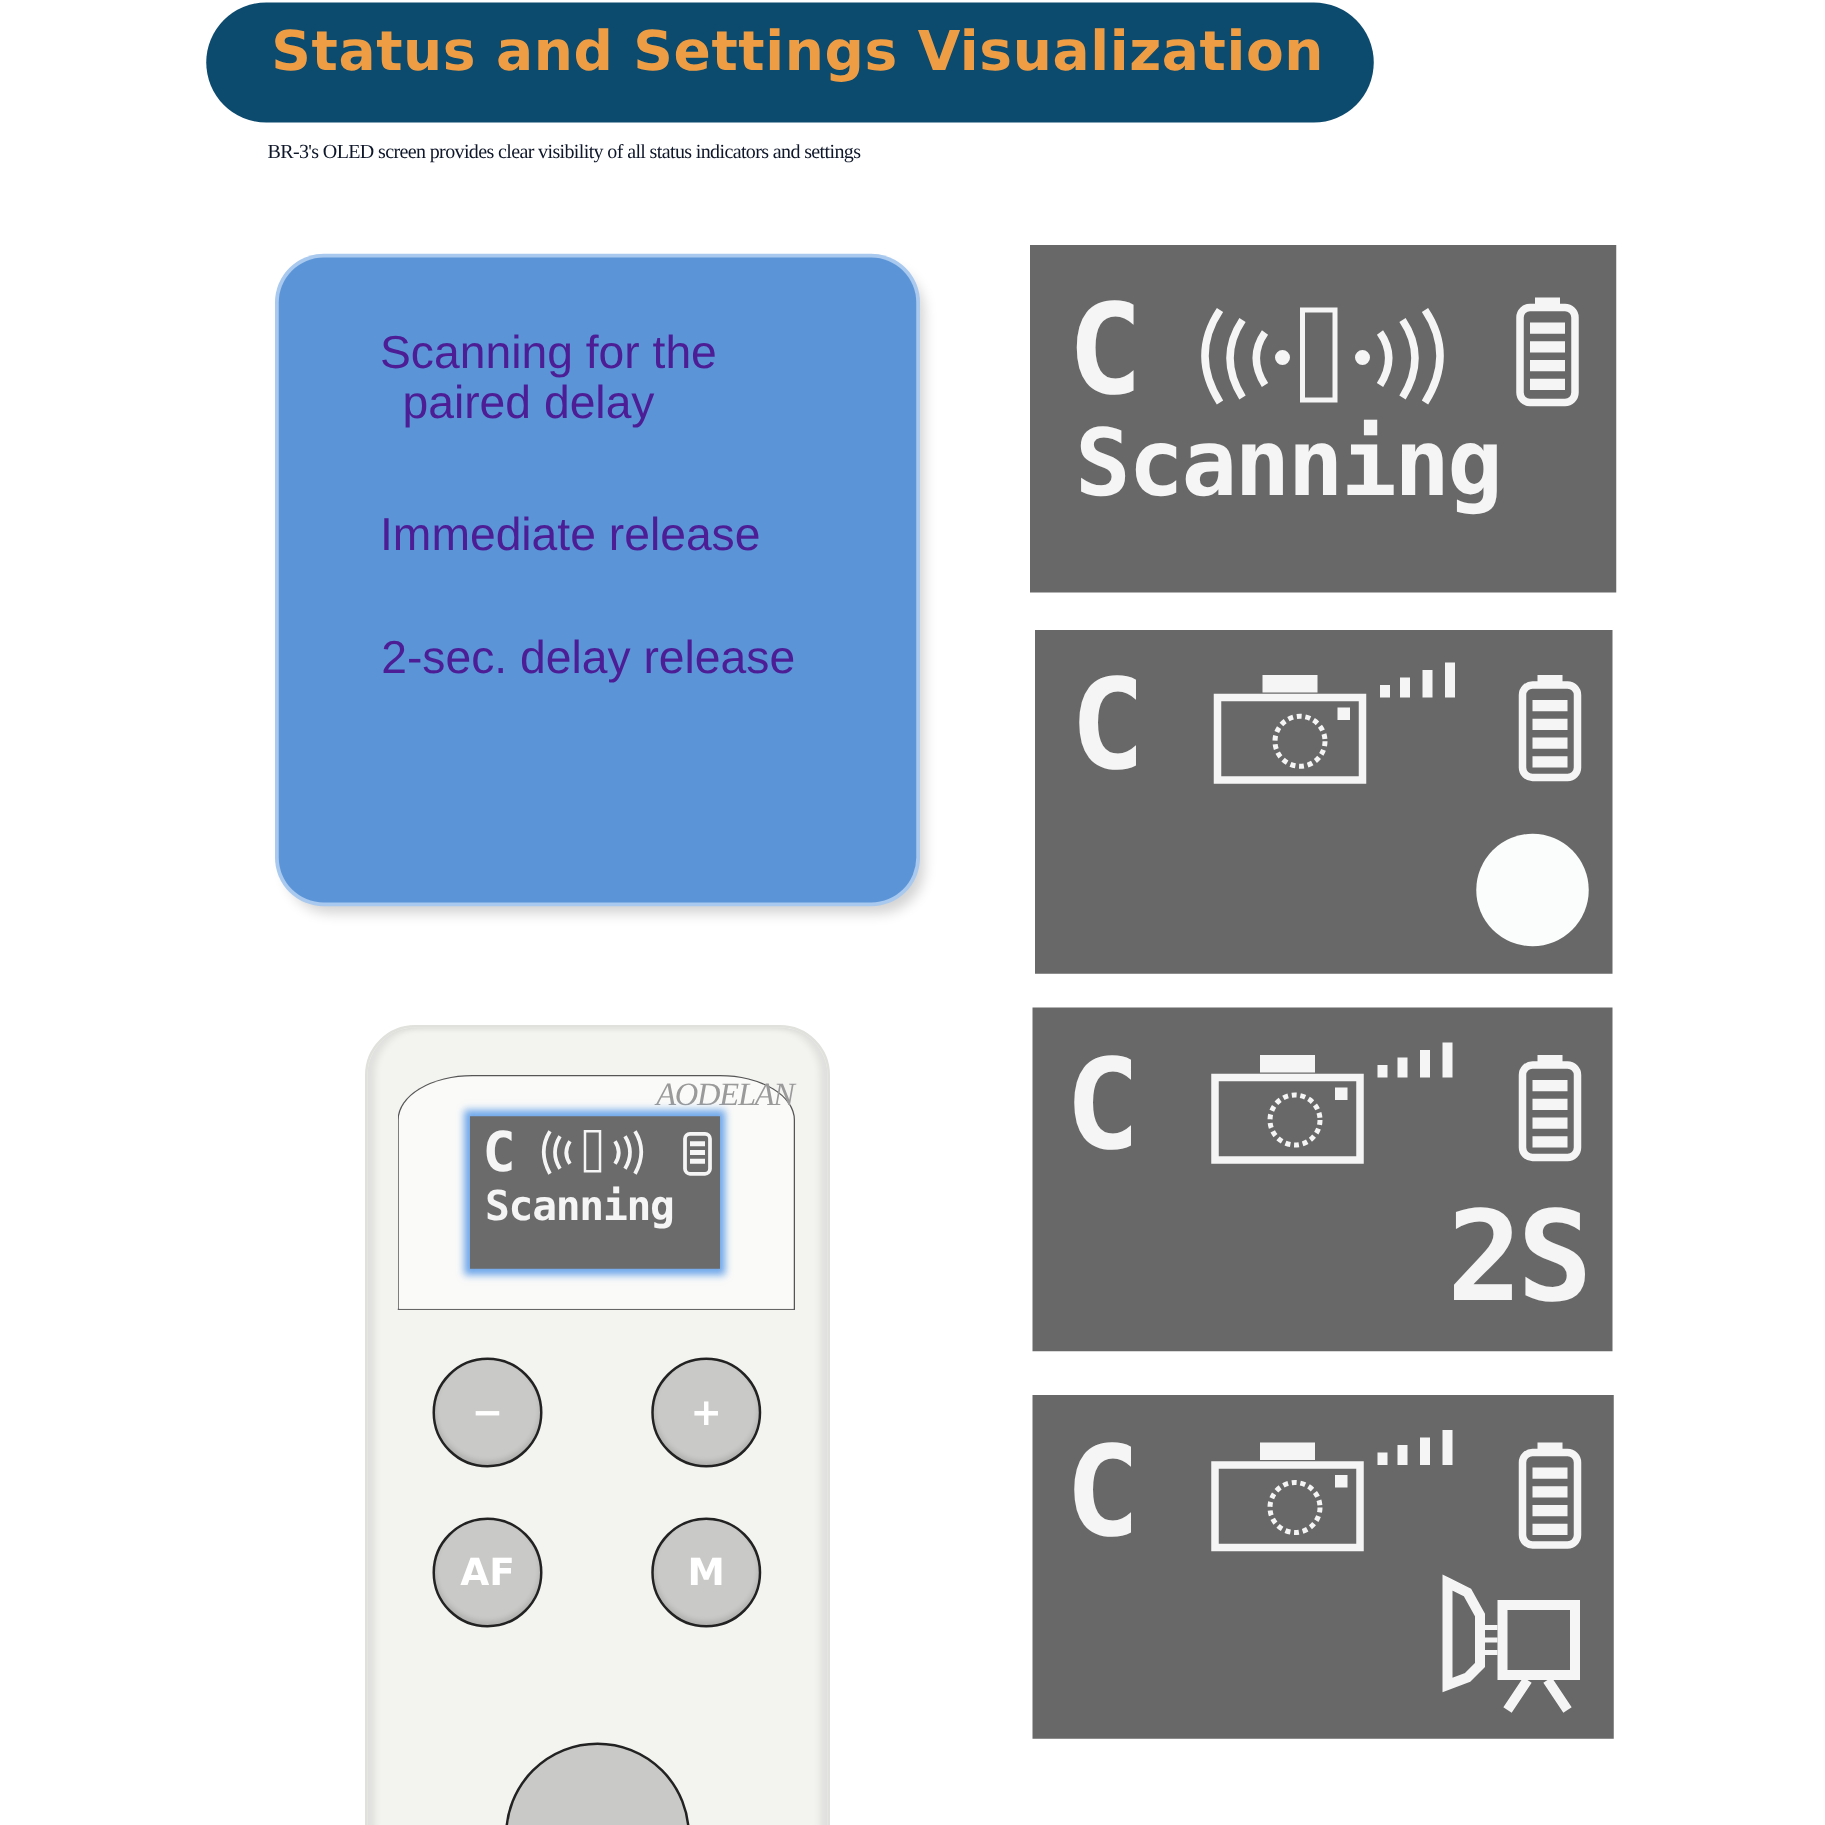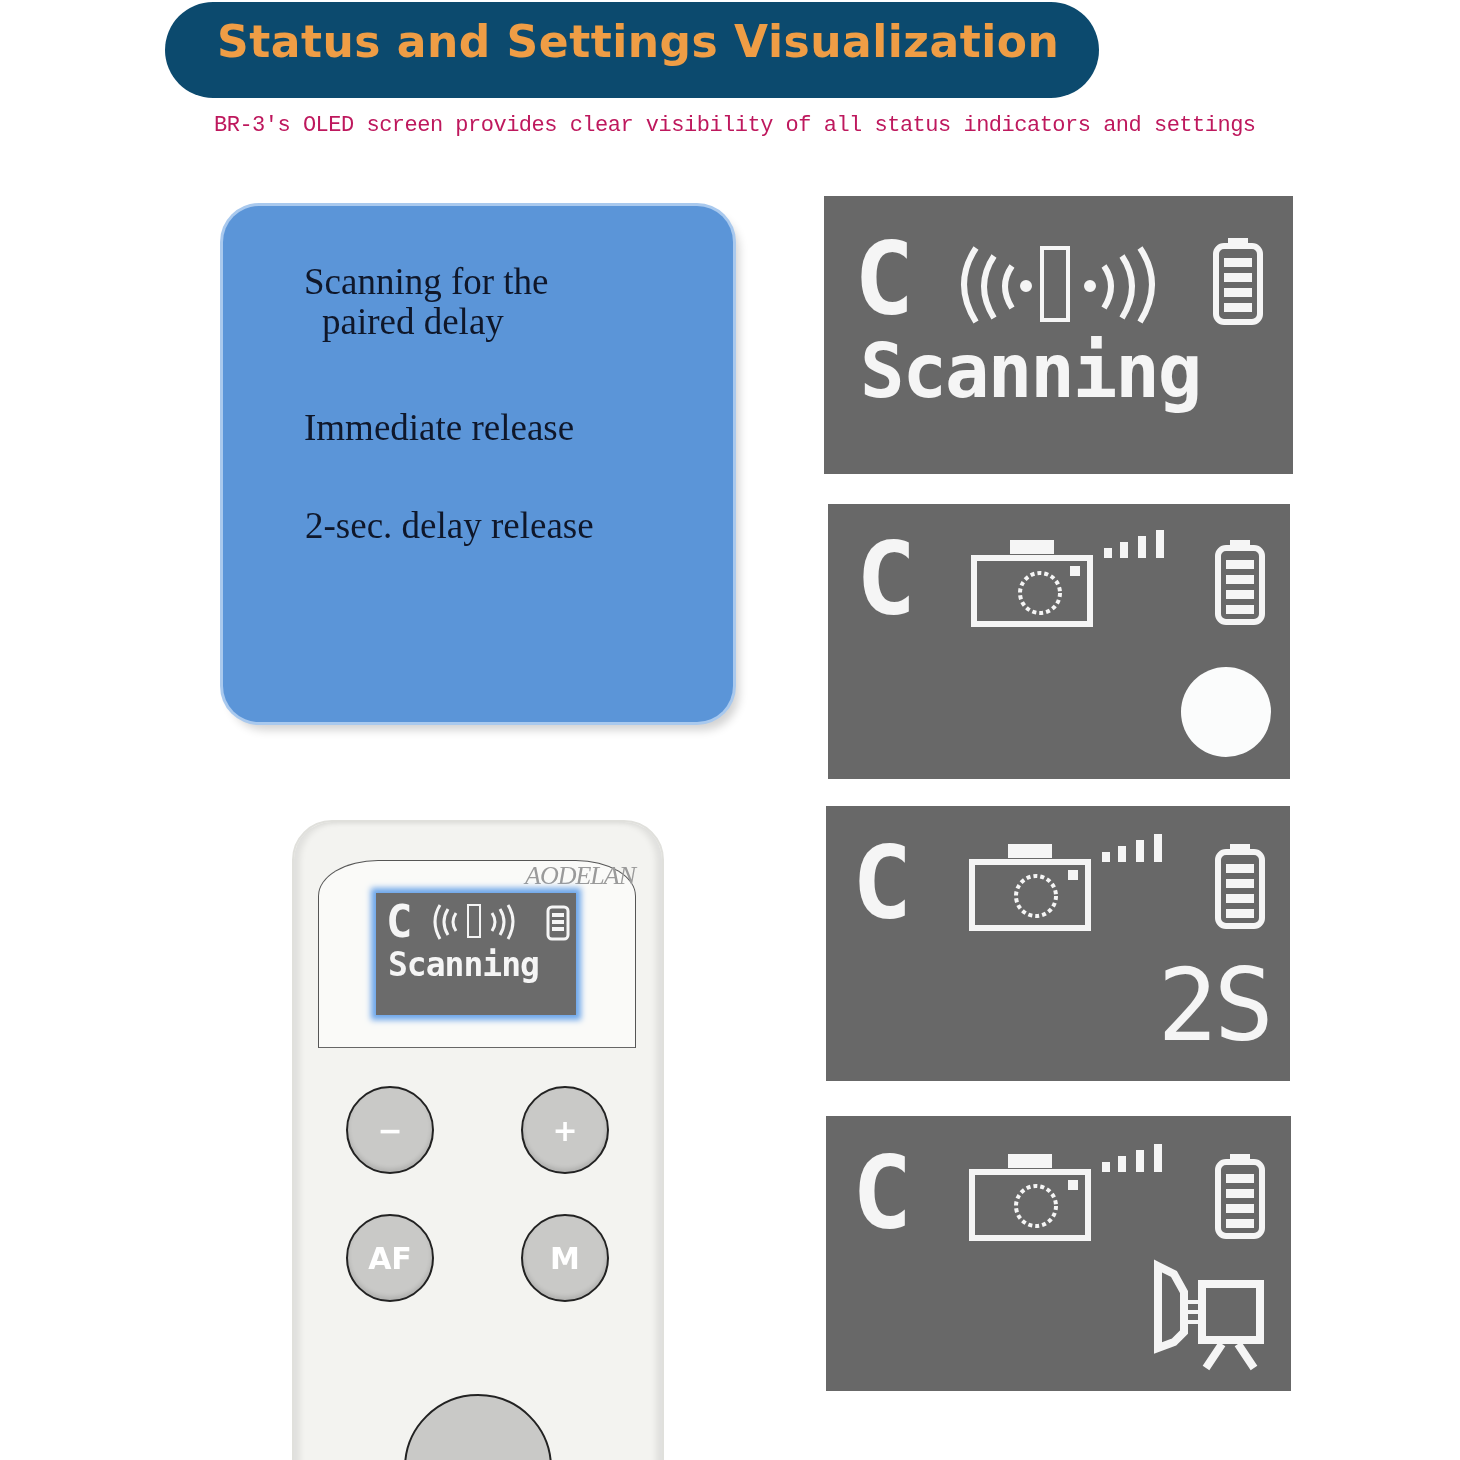--- a/index.html
+++ b/index.html
@@ -1,21 +1,21 @@
 <!DOCTYPE html>
 <html><head>
 <meta charset="utf-8">
 <style>
   html,body{margin:0;padding:0;}
   body{width:1460px;height:1460px;background:#ffffff;position:relative;overflow:hidden;font-family:"Liberation Sans",sans-serif;}
   .banner{position:absolute;left:165px;top:2px;width:934px;height:96px;background:#0c4a6e;border-radius:48px;}
   .banner-title{position:absolute;left:52px;top:14px;font-family:"DejaVu Sans",sans-serif;font-weight:bold;font-size:44px;color:#ef9d45;letter-spacing:0.5px;white-space:nowrap;}
-  .subtitle{position:absolute;left:214px;top:113px;font-family:Liberation Mono, monospace;font-size:22px;color:#be185d;white-space:nowrap;letter-spacing:-0.5px;}
+  .subtitle{position:absolute;left:214px;top:113px;font-family:Liberation Serif, serif;font-size:16px;color:#0f172a;white-space:nowrap;letter-spacing:-0.5px;}
   .legend-card{position:absolute;left:223px;top:206px;width:510px;height:516px;background:#5b95d8;border-radius:36px;box-shadow:0 0 0 3px #a9c9ee,6px 8px 10px rgba(0,0,0,0.18);}
-  .legend-item{position:absolute;left:81px;font-family:Liberation Serif, serif;font-size:37px;color:#0f172a;line-height:40px;}
+  .legend-item{position:absolute;left:81px;font-family:Liberation Sans, sans-serif;font-size:37px;color:#4c1d95;line-height:40px;}
   .oled{position:absolute;background:#686868;}
   .oled svg{position:absolute;left:0;top:0;}
   .remote{position:absolute;left:292px;top:820px;width:368px;height:700px;background:#f3f3f0;border-radius:40px 40px 0 0;border:2px solid #e0e0dc;box-shadow:inset -6px 0 6px rgba(0,0,0,0.08),inset 6px 0 6px rgba(0,0,0,0.08);}
   .remote-head{position:absolute;left:24px;top:38px;width:316px;height:186px;background:#fafaf8;border:1.5px solid #555;border-bottom:1.5px solid #666;border-radius:60px 60px 0 0 / 36px 36px 0 0;}
   .brand{position:absolute;left:0;width:100%;top:0px;text-align:right;font-family:"Liberation Serif",serif;font-style:italic;font-size:26px;color:#9a9a9a;letter-spacing:-1px;}
   .mini-screen{position:absolute;left:57px;top:32px;width:200px;height:122px;background:#6b6b6b;box-shadow:0 0 6px 5px #6da6ea;}
   .rbtn{position:absolute;width:84px;height:84px;border-radius:50%;background:#c9c9c7;border:2px solid #222;box-shadow:inset 0 -3px 4px rgba(0,0,0,0.12);color:#fff;font-family:"DejaVu Sans",sans-serif;font-weight:bold;font-size:30px;display:flex;align-items:center;justify-content:center;}
   .pix{font-family:"DejaVu Sans Mono",monospace;fill:#f5f5f5;font-weight:bold;}
 </style>
 </head>
@@ -105,21 +105,21 @@
     </g>
     <g>
       <rect x="392" y="46" width="44" height="74" rx="8" fill="none" stroke="#f5f5f5" stroke-width="6"></rect>
       <rect x="404" y="38" width="20" height="8" fill="#f5f5f5"></rect>
       <rect x="400" y="58" width="28" height="9" fill="#f5f5f5"></rect>
       <rect x="400" y="73" width="28" height="9" fill="#f5f5f5"></rect>
       <rect x="400" y="88" width="28" height="9" fill="#f5f5f5"></rect>
       <rect x="400" y="103" width="28" height="9" fill="#f5f5f5"></rect>
     </g>
   </svg>
-  <div style="position:absolute;right:20px;top:150px;font-family:'DejaVu Sans Mono',monospace;font-weight:normal;font-size:100px;color:#f5f5f5;letter-spacing:-4px;line-height:100px;">2S</div>
+  <div style="position:absolute;right:20px;top:150px;font-family:'DejaVu Sans Mono',monospace;font-weight:bold;font-size:100px;color:#f5f5f5;letter-spacing:-4px;line-height:100px;">2S</div>
 </div>
 
 <div class="oled" style="left:826px;top:1116px;width:465px;height:275px;">
   <svg width="465" height="275">
     <text class="pix" x="26" y="112" font-size="100" fill="#f5f5f5">C</text>
     <g>
       <rect x="146" y="56" width="116" height="66" fill="none" stroke="#f5f5f5" stroke-width="6"></rect>
       <rect x="182" y="38" width="44" height="14" fill="#f5f5f5"></rect>
       <circle cx="210" cy="90" r="20" fill="none" stroke="#f5f5f5" stroke-width="4" stroke-dasharray="4 3"></circle>
       <rect x="242" y="64" width="10" height="10" fill="#f5f5f5"></rect>

